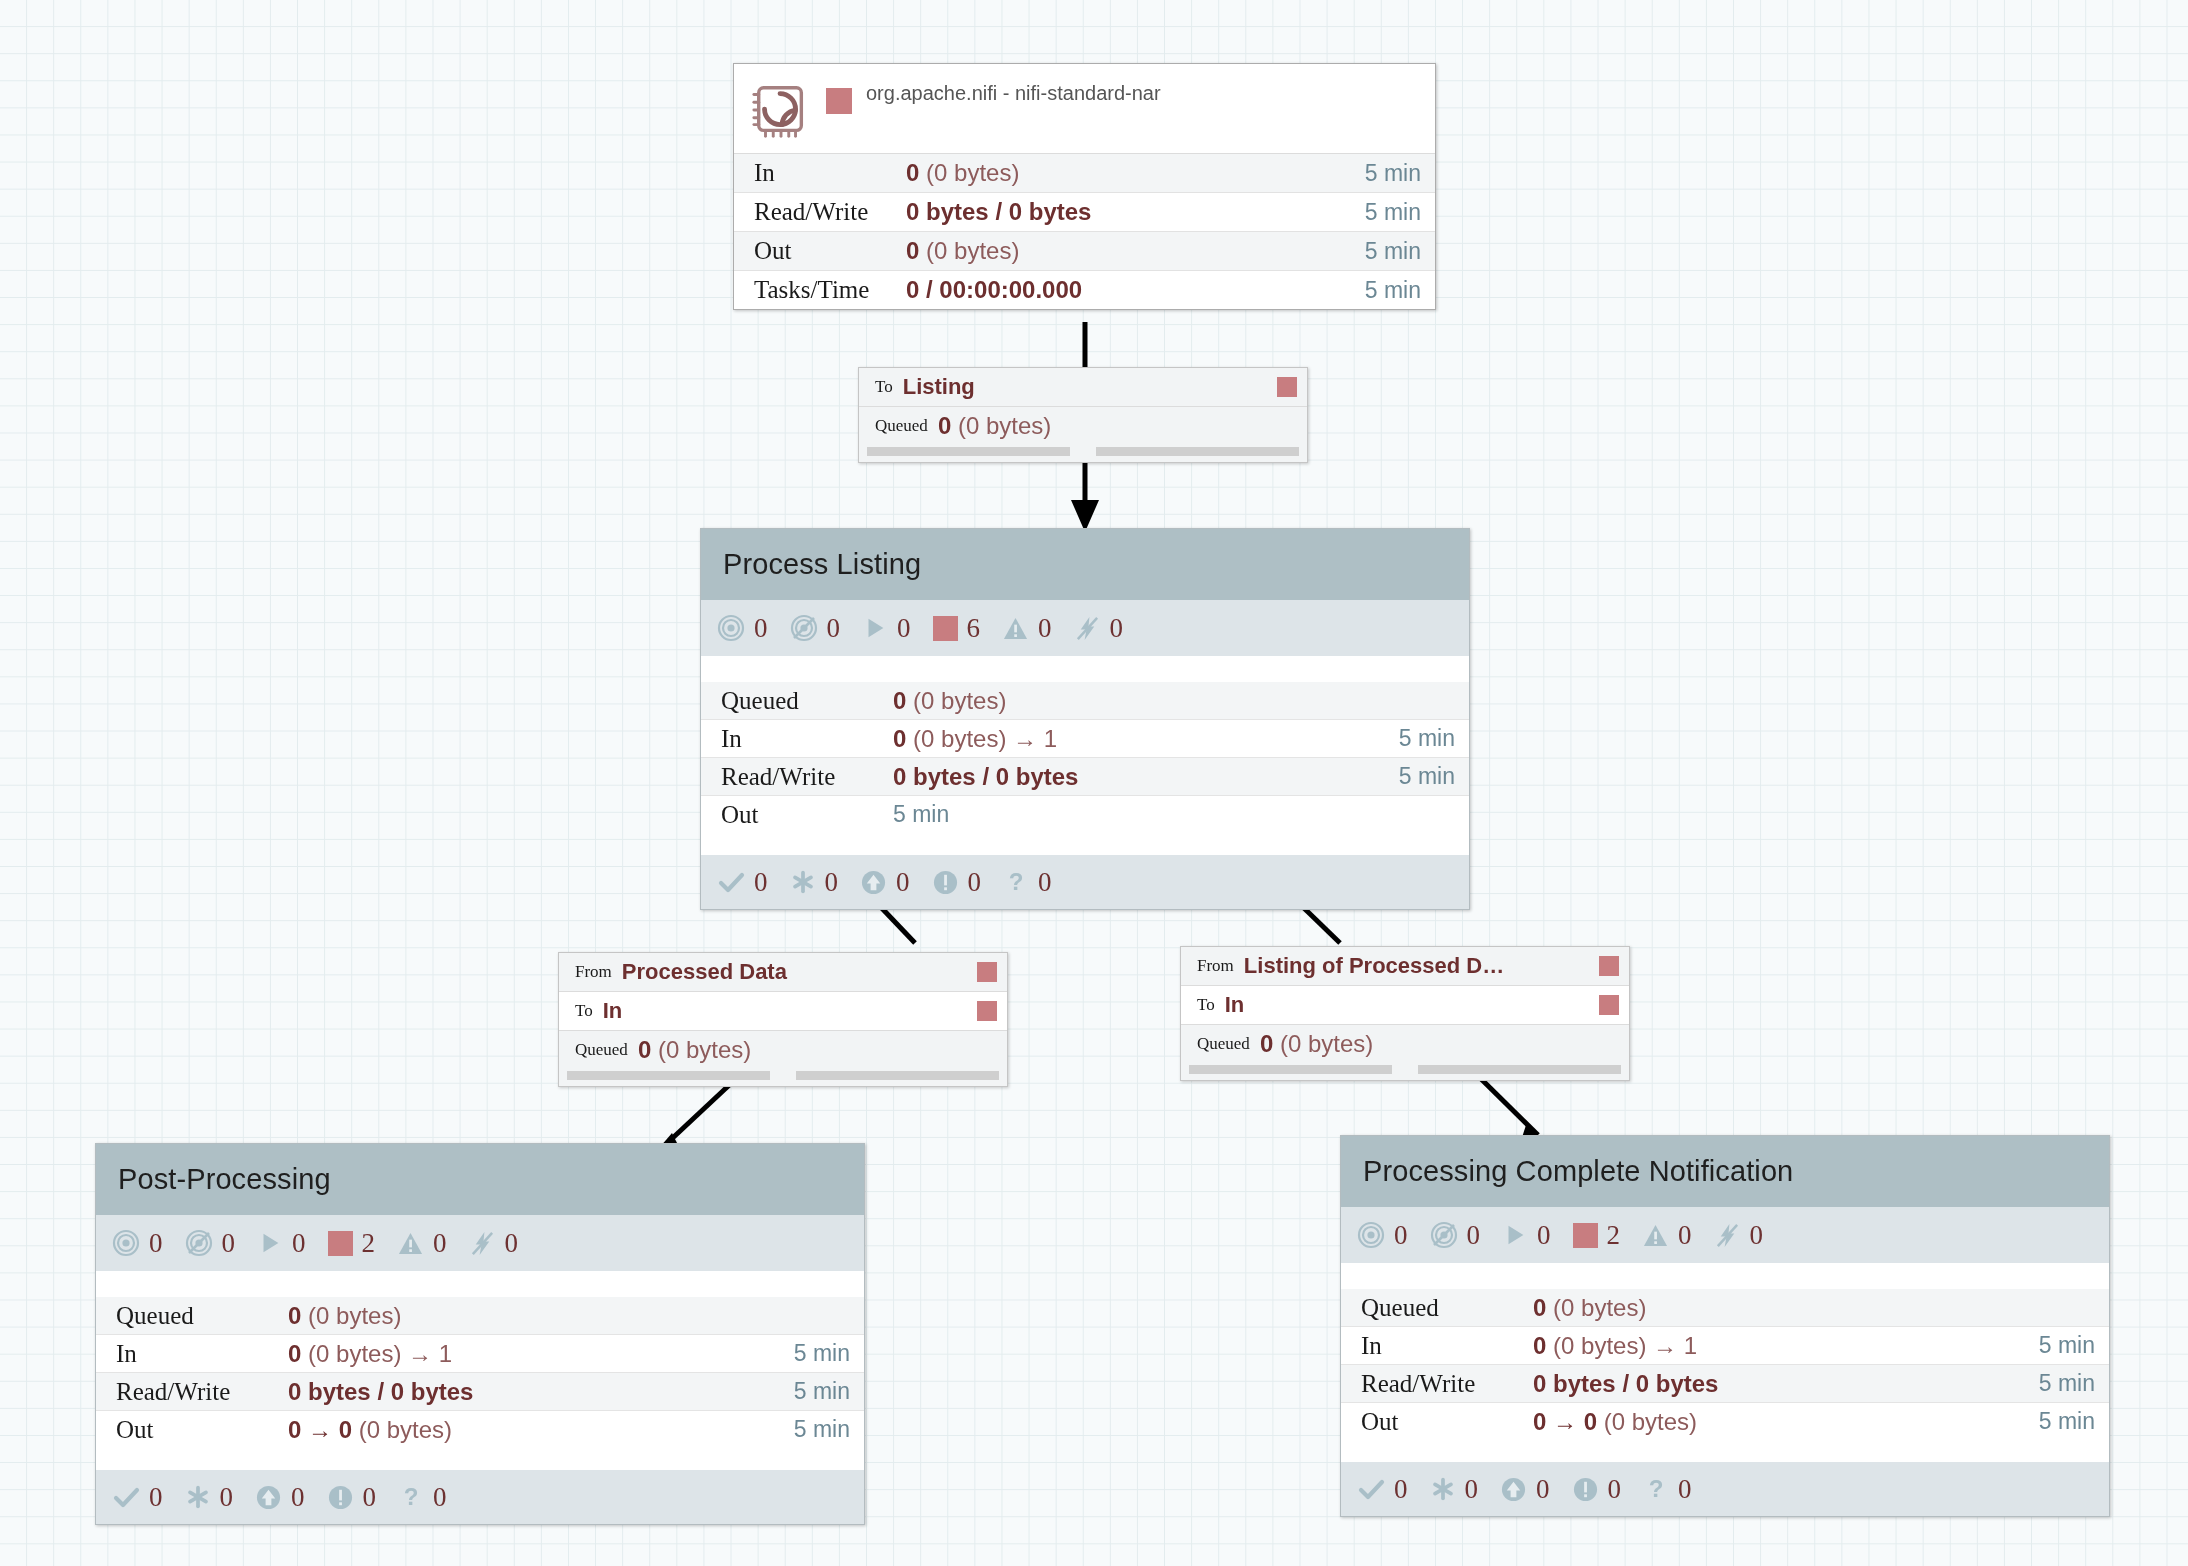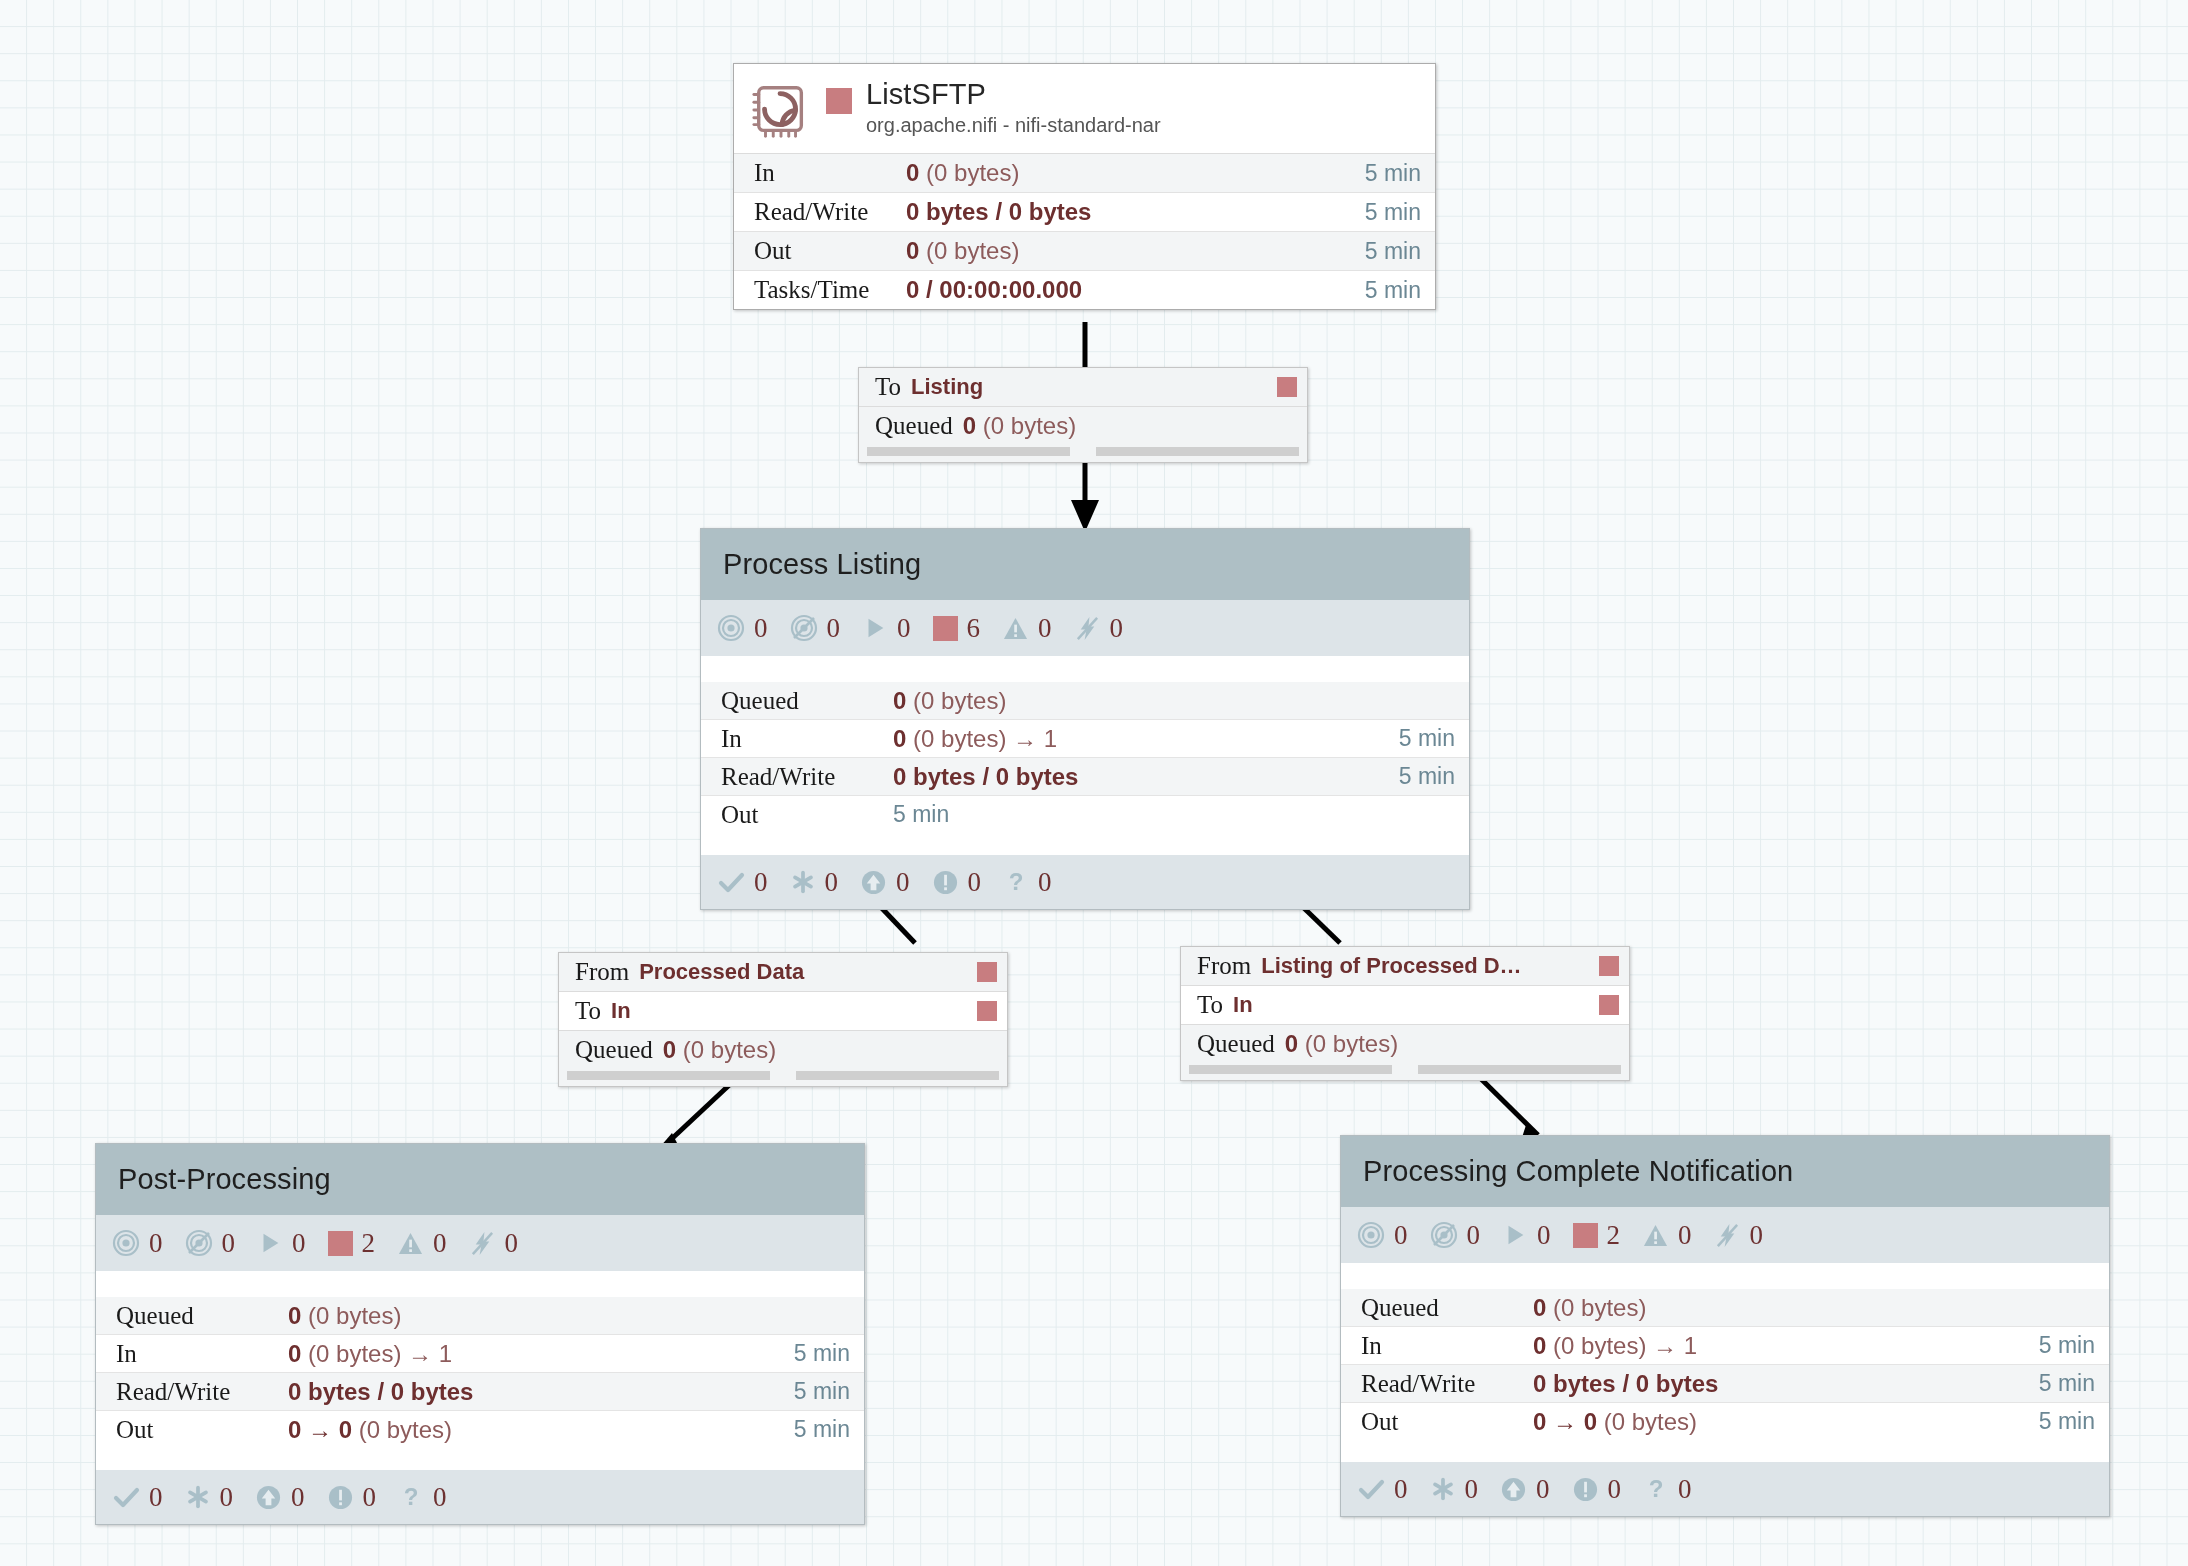--- a/index.html
+++ b/index.html
@@ -92,21 +92,21 @@
   .conn{
     position:absolute;background:#ffffff;border:1px solid #c5c5c5;
     box-shadow:1px 1px 3px rgba(0,0,0,0.20);box-sizing:border-box;
   }
   .crow{
     display:flex;align-items:center;height:38px;padding:0 10px 0 16px;
     border-bottom:1px solid #dcdcdc;font-size:24px;
   }
   .crow.sh{background:#f2f4f5;}
   .crow:last-of-type{border-bottom:none;}
-  .crow .ck{font-family:"Liberation Serif", serif;font-size:25px;color:#1a1a1a;margin-right:10px;}
+  .crow .ck{font-family:"Liberation Serif", serif;font-size:17px;color:#1a1a1a;margin-right:10px;}
   .crow .cv{font-weight:bold;color:#6d2f2f;font-size:22px;flex:1;overflow:hidden;white-space:nowrap;text-overflow:ellipsis;}
   .crow .csq{width:20px;height:20px;background:#c87d80;flex:0 0 20px;}
   .crow .qv{color:#7a3b3b;font-size:24px;}
   .crow .qv b{font-weight:bold;color:#6d2f2f;}
   .crow .qv .paren{color:#8d5b5b;font-weight:normal;}
   .cbars{display:flex;gap:0;padding:2px 8px 6px 8px;background:#ffffff;}
   .cbars .bar{height:9px;background:#cfcfcf;}
   .cbars .bar.b1{flex:0 0 47%;margin-right:6%;}
   .cbars .bar.b2{flex:1;}
 </style>
@@ -149,21 +149,20 @@
             <line x1="32" y1="51" x2="32" y2="57"></line>
               <line x1="40" y1="51" x2="40" y2="57"></line>
             <line x1="47" y1="51" x2="47" y2="57"></line>
           </g>
           <path d="M31 13 A16 16 0 1 1 15 29" fill="none" stroke="#8d6161" stroke-width="5" stroke-linecap="round"></path>
           <path d="M33 45 A16 16 0 0 1 47 30" fill="none" stroke="#8d6161" stroke-width="5" stroke-linecap="round"></path>
         </svg>
       </span>
       <span class="proc-runsq" style="background:#c87d80;"></span>
       <span class="proc-titles">
-        <div class="proc-name">ListSFTP</div>
         <div class="proc-bundle">org.apache.nifi - nifi-standard-nar</div>
       </span>
     </div>
     <div class="proc-rows">
       <div class="prow alt">
         <span class="lbl">In</span>
         <span class="val"><b>0</b>
           <span class="paren">(0 bytes)</span></span>
         <span class="t">5 min</span>
       </div>

